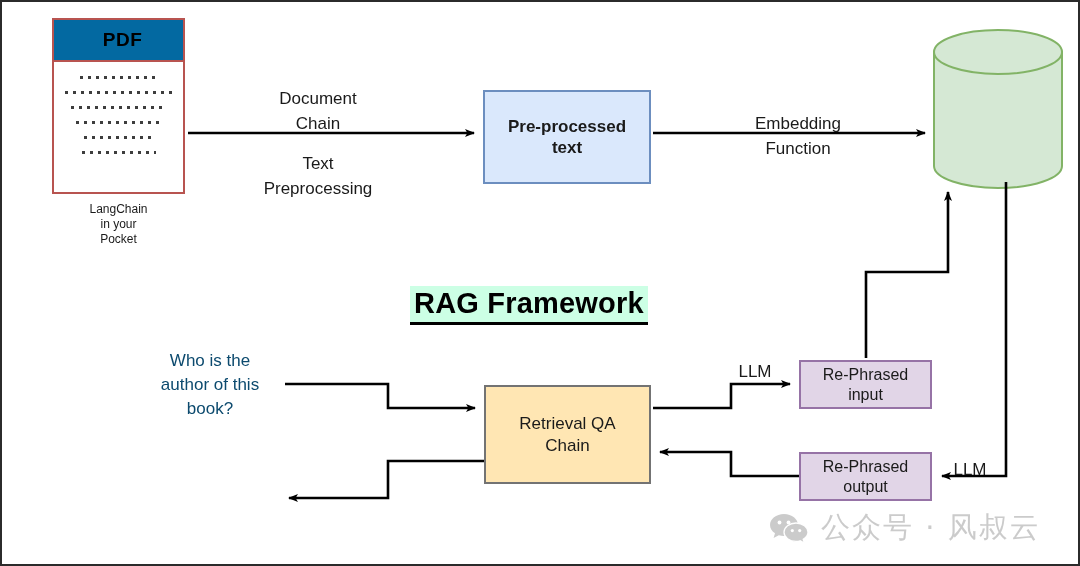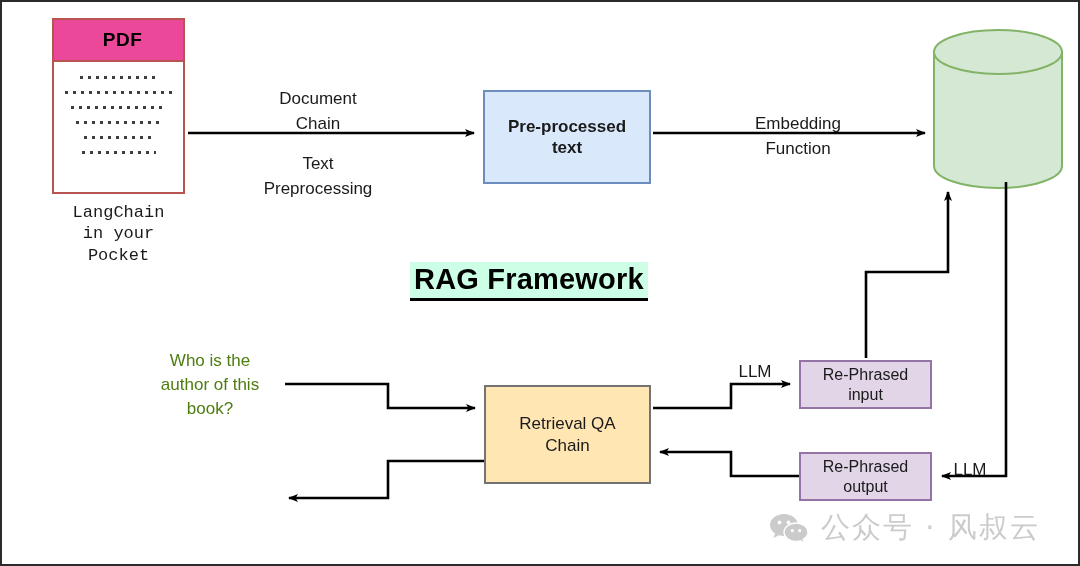--- a/index.html
+++ b/index.html
@@ -38,21 +38,21 @@
   #pdf-doc {
     left: 50px; top: 16px;
     width: 133px; height: 176px;
     border: 2px solid #b85450;
     background: #ffffff;
     display: block;
     padding: 0;
   }
   #pdf-header {
     height: 40px;
-    background: #ec4899;
+    background: #0369a1;
     border-bottom: 2px solid #b85450;
     display: flex;
     align-items: center;
     justify-content: center;
     font-weight: bold;
     font-size: 19px;
     color: #000;
     letter-spacing: .5px;
     padding-left: 8px;
   }
@@ -64,24 +64,23 @@
     gap: 12px;
   }
   .dotline {
     height: 3px;
     background-image: repeating-linear-gradient(to right,
       #3d3d3d 0px, #3d3d3d 3px, transparent 3px, transparent 8px);
   }
   #pdf-caption {
     left: 45px; top: 200px;
     width: 143px;
-    font-size: 17px;
+    font-size: 12px;
     flex-direction: column;
     color: #1a1a1a;
-    font-family: Liberation Mono, monospace;
   }
 
   
   #preprocessed-box {
     left: 481px; top: 88px;
     width: 168px; height: 94px;
     background: #dae8fc;
     border: 2px solid #6c8ebf;
     font-size: 17px;
     font-weight: bold;
@@ -125,39 +124,39 @@
   }
   #label-doc-loader { left: 230px; top: 85px; width: 172px; }
   #label-text-prep  { left: 226px; top: 150px; width: 180px; }
   #label-embedding  { left: 705px; top: 110px; width: 182px; }
   #label-llm-top    { left: 729px; top: 358px; width: 48px; font-size: 17px; }
   #label-llm-bottom { left: 944px; top: 456px; width: 48px; font-size: 17px; }
 
   
   #rag-title {
     position: absolute;
-    left: 408px; top: 260px;
+    left: 408px; top: 284px;
     font-size: 29px;
     font-weight: bold;
     color: #000000;
     background: #ccffe5;
     padding: 1px 4px 2px 4px;
     border-bottom: 3px solid #000;
     letter-spacing: .2px;
   }
 
   
   .io-text {
     position: absolute;
     text-align: center;
     font-size: 17px;
     line-height: 1.42;
     white-space: pre-line;
   }
-  #query-text  { left: 141px; top: 347px; width: 134px; color: #4d7c0f; }
+  #query-text  { left: 141px; top: 347px; width: 134px; color: #0c4a6e; }
   #answer-text { left: 141px; top: 463px; width: 134px; color: #00cc00; }
 
   
   #watermark {
     position: absolute;
     left: 767px; top: 506px;
     display: flex;
     align-items: center;
     gap: 12px;
     opacity: .95;

